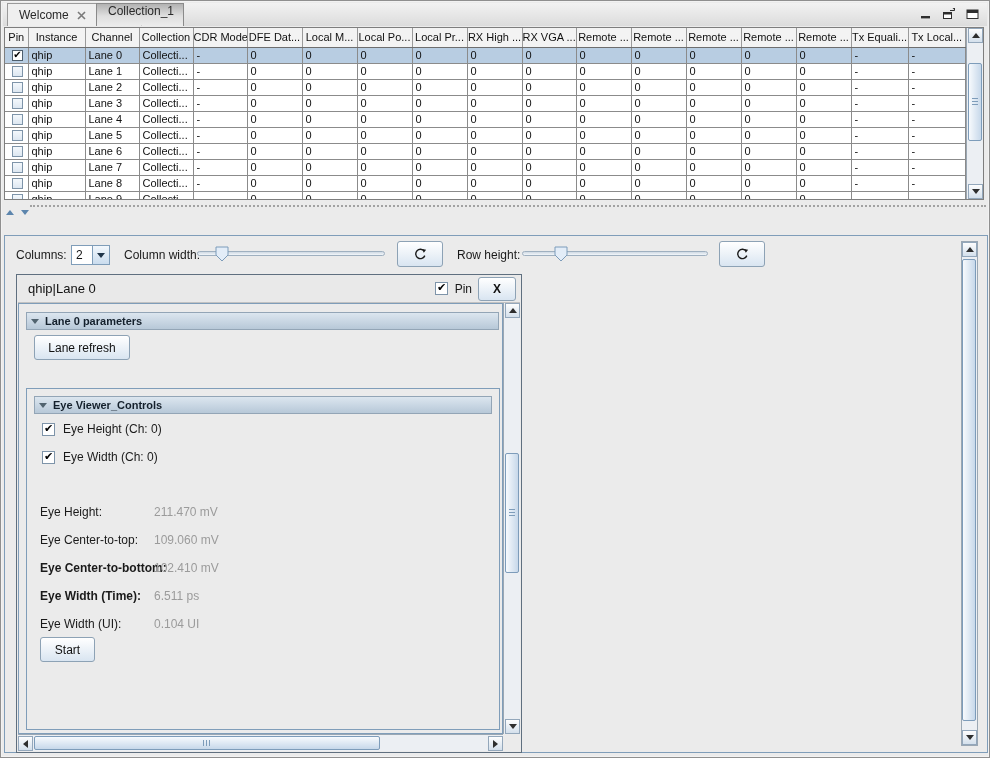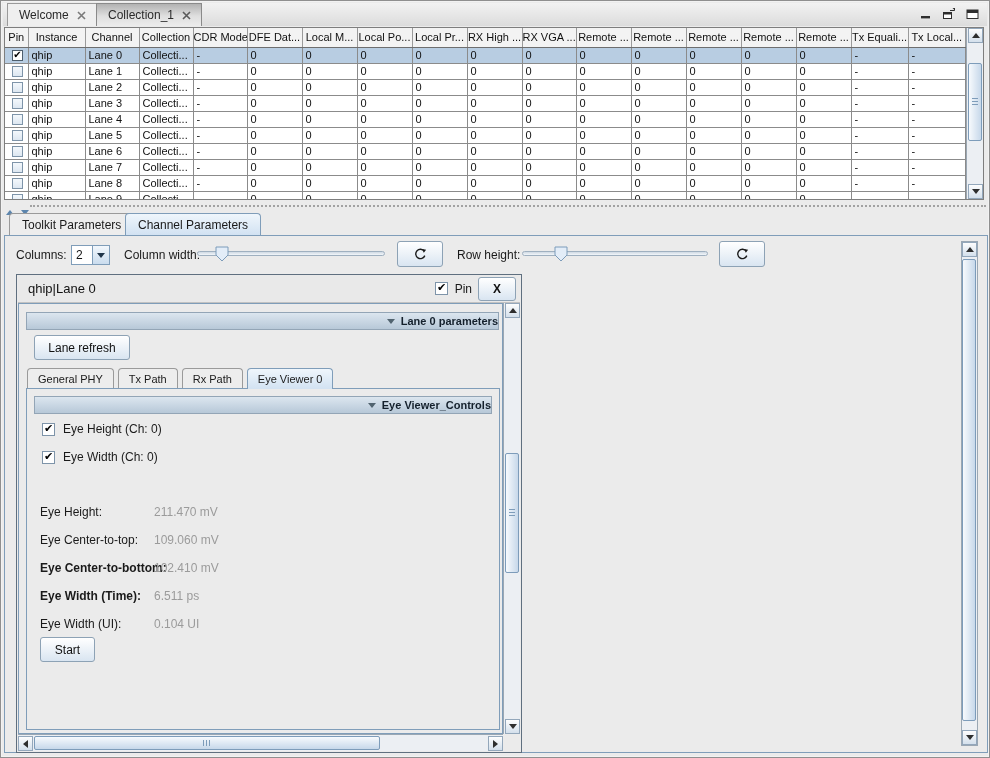--- a/index.html
+++ b/index.html
@@ -82,21 +82,21 @@
   .card { position:absolute; left:11px; top:38px; width:506px; height:479px; border:1px solid #5f6f7f; background:#ebebeb; }
   .card-title { position:absolute; left:1px; right:1px; top:0; height:28px; background:#e9e9e9; display:flex; align-items:center; border-bottom:1px solid #c2c2c2; }
   .card-title .ttl { font-weight:normal; font-size:13px; color:#111; margin-left:10px; }
   .pcb { display:inline-block; width:13px; height:13px; border:1px solid #7e94a9; background:#fff; position:relative; }
   .pcb.checked::after { content:"\2714"; position:absolute; left:1px; top:-2px; font-size:11px; color:#000; }
   .card-body { position:absolute; left:1px; top:28px; right:18px; bottom:18px; border:1px solid #7f9db9; background:#ebebeb; overflow:hidden; }
   .card-vs { position:absolute; right:1px; top:28px; bottom:18px; width:17px; background:#eceff3; border-left:1px solid #9aa7b3; }
   .card-hs { position:absolute; left:1px; right:18px; bottom:1px; height:17px; background:#eceff3; border-top:1px solid #9aa7b3; }
   .sb-btn-h { position:absolute; width:15px; height:15px; top:1px; background:linear-gradient(#fdfdfd,#d4e0ec); border:1px solid #93a7bb; display:flex; align-items:center; justify-content:center; }
 
-  .sec-hdr { position:absolute; height:18px; background:linear-gradient(#dce6ef,#b7c8d8); border:1px solid #93a5b6; display:flex; align-items:center; gap:6px; padding-left:24px;justify-content:flex-end; }
+  .sec-hdr { position:absolute; height:18px; background:linear-gradient(#dce6ef,#b7c8d8); border:1px solid #93a5b6; display:flex; align-items:center; gap:6px; padding-left:4px; }
   .sec-hdr .tri { width:0; height:0; border-left:4px solid transparent; border-right:4px solid transparent; border-top:5px solid #51636f; }
   .sec-hdr .shlabel { font-size:11px; font-weight:bold; color:#14202c; }
 
   .itab-row { position:absolute; display:flex; gap:4px; }
   .itab { height:21px; display:flex; align-items:center; padding:0 10px; font-size:11px; color:#1a1a1a;
           border:1px solid #9a9a9a; border-bottom:none; border-radius:4px 4px 0 0; background:#ededed; }
   .itab.active { background:linear-gradient(#eff6fc,#d2e2f2); border-color:#7f9db9; position:relative; z-index:2; }
   .itab-pane { position:absolute; border:1px solid #7f9db9; background:#ebebeb; }
 
   .cbrow { position:absolute; display:flex; align-items:center; gap:8px; }
@@ -112,21 +112,21 @@
 
 <div id="window">
 
   <div class="etab-bar">
     <div class="etab" style="left:4px;">
       <span>Welcome</span>
       <svg class="close-x" viewBox="0 0 11 11">
           <path d="M2 2 L9 9 M9 2 L2 9" stroke="#7a7a7a" stroke-width="1.6" fill="none"></path>
         </svg>
     </div>
-    <div class="etab active" style="left:93px;">
+    <div class="etab active" style="left:93px;flex-direction:column;">
       <span>Collection_1</span>
       <svg class="close-x" viewBox="0 0 11 11">
           <path d="M2 2 L9 9 M9 2 L2 9" stroke="#5a5a5a" stroke-width="1.6" fill="none"></path>
         </svg>
     </div>
     <div class="win-controls">
       <span>
           <svg width="12" height="12" viewBox="0 0 12 12">
             <rect x="1" y="8" width="9" height="2.4" fill="#2e2e2e"></rect>
           </svg>
@@ -407,28 +407,20 @@
         </div>
     </div>
   </div>
 
   <div class="splitter">
     <span class="sp-tri sp-up"></span>
     <span class="sp-tri sp-down"></span>
     <div class="sp-dots"></div>
   </div>
 
-  <div class="btab-bar">
-    <div class="btab" style="left:5px;">
-      <span>Toolkit Parameters</span>
-    </div>
-    <div class="btab active" style="left:121px;">
-      <span>Channel Parameters</span>
-    </div>
-  </div>
 
   <div class="panel">
 
     <span class="label12 abs" style="left:11px; top:12px;">Columns:</span>
     <div class="combo" style="left:66px; top:9px;">
       <span class="val">2</span>
       <span class="arr">
           <i></i>
         </span>
     </div>
@@ -471,26 +463,20 @@
         <div class="nbtn" style="right:4px; top:2px; width:38px; height:24px; font-weight:bold;">X</div>
       </div>
 
       <div class="card-body">
         <div class="sec-hdr" style="left:7px; top:8px; width:473px;">
           <i class="tri"></i>
           <span class="shlabel">Lane 0 parameters</span>
         </div>
         <div class="nbtn" style="left:15px; top:31px; width:96px; height:25px;">Lane refresh</div>
 
-        <div class="itab-row" style="left:8px; top:64px;" id="inner-tabs">
-            <div class="itab">General PHY</div>
-            <div class="itab">Tx Path</div>
-            <div class="itab">Rx Path</div>
-            <div class="itab active">Eye Viewer 0</div>
-          </div>
 
         <div class="itab-pane" style="left:7px; top:84px; width:474px; height:342px;">
           <div class="sec-hdr" style="left:7px; top:7px; width:458px;">
             <i class="tri"></i>
             <span class="shlabel">Eye Viewer_Controls</span>
           </div>
 
           <div id="cb-rows">
               <div class="cbrow" style="left: 15px; top: 33px;">
                 <span class="pcb checked"></span>

